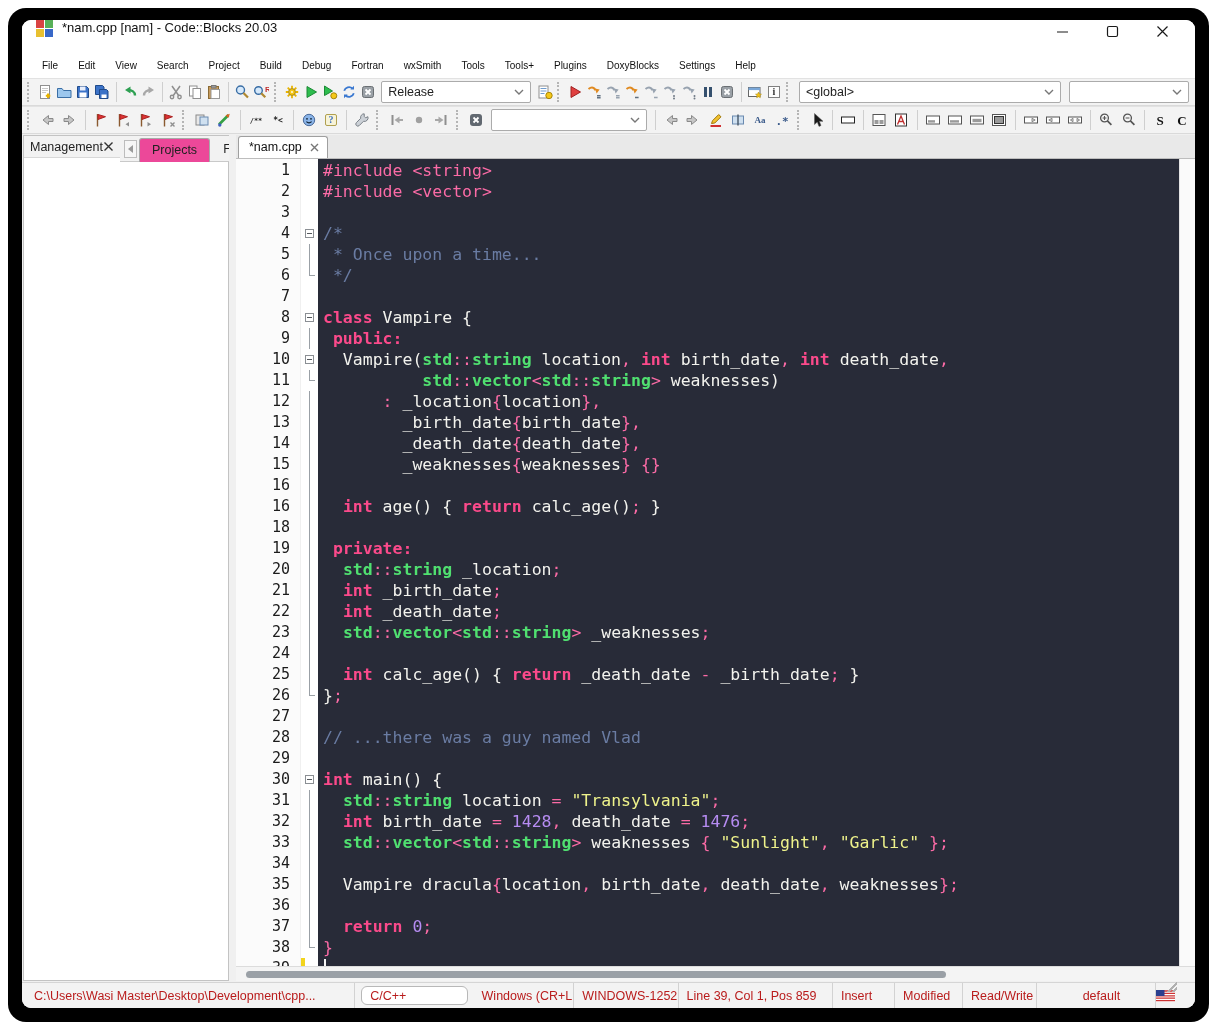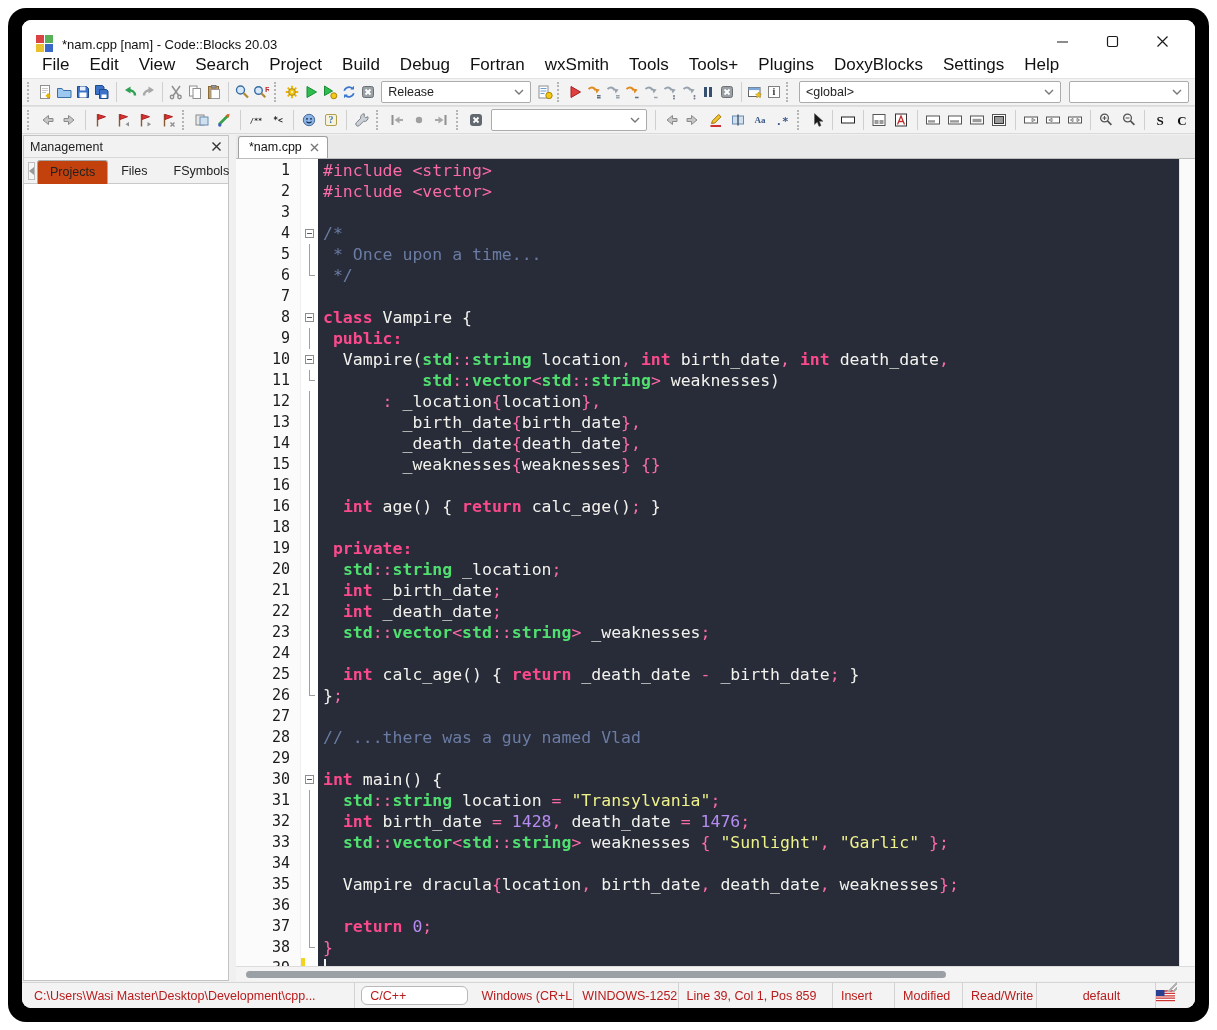--- a/index.html
+++ b/index.html
@@ -2,53 +2,53 @@
 <html style="--ed-bg: #282b38; --ed-fg: #f3f3ee; --ed-kw: #fb4a8b; --ed-type: #50e070; --ed-op: #fb6ba6; --ed-str: #eef28b; --ed-num: #b68cf2; --ed-com: #6a7ca3;"><head>
 <meta charset="utf-8">
 <style>
   html,body{margin:0;padding:0;background:#ffffff;width:1217px;height:1030px;overflow:hidden;
     font-family:"Liberation Sans",sans-serif;}
   *{box-sizing:border-box;}
   #frame{position:absolute;left:8px;top:8px;width:1201px;height:1014px;background:#000;border-radius:18px;}
   #window{position:absolute;left:14px;top:12px;right:14px;bottom:14px;background:#fff;border-radius:9px;
     overflow:hidden;display:flex;flex-direction:column;}
   
-  #titlebar{height:32px;display:flex;align-items:flex-end;padding:0 8px 0 14px;background:#fff;flex:0 0 auto;}
+  #titlebar{height:32px;display:flex;align-items:flex-start;padding:0 8px 0 14px;background:#fff;flex:0 0 auto;}
   #app-logo{width:17px;height:17px;display:grid;grid-template-columns:8px 8px;grid-template-rows:8px 8px;gap:1px;margin-right:9px;}
   #app-logo i{display:block;}
   #title-text{font-size:13px;color:#111;}
   #win-controls{margin-left:auto;display:flex;align-items:center;gap:28px;padding-right:14px;}
   .winbtn{width:22px;height:22px;display:flex;align-items:center;justify-content:center;cursor:default;}
   
-  #menubar{height:26px;display:flex;align-items:center;padding:0 10px;background:#fff;flex:0 0 auto;font-size:17px;color:#111;}
+  #menubar{height:26px;display:flex;align-items:center;padding:0 10px;background:#fff;flex:0 0 auto;font-size:10px;color:#111;}
   .menu-item{padding:3px 10px;border-radius:3px;}
   
   .toolbar{height:28px;display:flex;align-items:center;background:#f3f3f3;border-top:1px solid #e2e2e2;
     border-bottom:1px solid #dadada;padding:0 2px;flex:0 0 auto;white-space:nowrap;overflow:hidden;}
   .grip{width:7px;height:20px;margin:0 3px;border-left:2px dotted #b5b5b5;}
   .tbsep{width:1px;height:20px;background:#cfcfcf;margin:0 4px;}
   .tbtn{width:24px;height:24px;display:flex;align-items:center;justify-content:center;border-radius:3px;margin:0 1px;}
   .tbtn .icon{width:16px;height:16px;display:block;}
   .combo{height:22px;background:#fff;border:1px solid #ababab;border-radius:2px;display:inline-flex;
     align-items:center;margin:0 4px;padding:0 6px;font-size:12.5px;color:#222;flex:0 0 auto;}
   .combo .combo-value{flex:1;overflow:hidden;}
   .combo .chev{margin-left:6px;display:flex;}
   
   #main{flex:1;display:flex;min-height:0;background:#f0f0f0;}
-  #management{width:206px;flex:0 0 auto;border:1px solid #c3c3c3;background:#fff;display:flex;flex-direction:column;margin:1px 0 1px 1px;}
+  #management{width:206px;flex:0 0 auto;border:1px solid #c3c3c3;background:#fff;display:flex;flex-direction:row;margin:1px 0 1px 1px;}
   #mgmt-header{height:22px;background:#f2f2f2;border-bottom:1px solid #d8d8d8;display:flex;align-items:center;
     padding:0 6px;font-size:12.5px;color:#222;}
   #mgmt-close{margin-left:auto;display:flex;}
   #mgmt-tabs{height:26px;display:flex;align-items:flex-end;background:#f2f2f2;border-bottom:1px solid #c9c9c9;padding:0 2px;}
   .mgmt-scroll{width:13px;height:18px;border:1px solid #bdbdbd;background:#f6f6f6;display:flex;align-items:center;
     justify-content:center;margin:0 2px 3px 2px;}
   .tri-l{width:0;height:0;border-top:4px solid transparent;border-bottom:4px solid transparent;border-right:5px solid #9a9a9a;}
   .tri-r{width:0;height:0;border-top:4px solid transparent;border-bottom:4px solid transparent;border-left:5px solid #555;}
   .mgmt-tab{font-size:12.5px;color:#222;padding:4px 12px 5px;border:1px solid transparent;border-bottom:none;}
-  .mgmt-tab.active{background:#c2410c;border-color:#a8a8a8;border-radius:3px 3px 0 0;position:relative;top:1px;}
+  .mgmt-tab.active{background:#ec4899;border-color:#a8a8a8;border-radius:3px 3px 0 0;position:relative;top:1px;}
   #mgmt-body{flex:1;background:#fff;}
   #splitter{width:7px;flex:0 0 auto;background:#f0f0f0;}
   
   #editor-panel{flex:1;display:flex;flex-direction:column;min-width:0;background:#f0f0f0;margin:1px 0;}
   #tabbar{height:24px;display:flex;align-items:flex-end;background:#e9e9e9;border-bottom:1px solid #bdbdbd;padding-left:2px;}
   #editor-tab{background:#fff;border:1px solid #9f9f9f;border-bottom:none;border-radius:3px 3px 0 0;
     font-size:12.5px;color:#111;padding:3px 8px 4px 10px;display:flex;align-items:center;gap:8px;}
   #editor{flex:1;display:flex;min-height:0;background:#fff;}
   #gutter{width:64px;flex:0 0 auto;background:#fbfbfb;color:#1b1b1b;text-align:right;
     font-family:"DejaVu Sans Mono",monospace;font-size:15px;overflow:hidden;padding-top:1px;}

